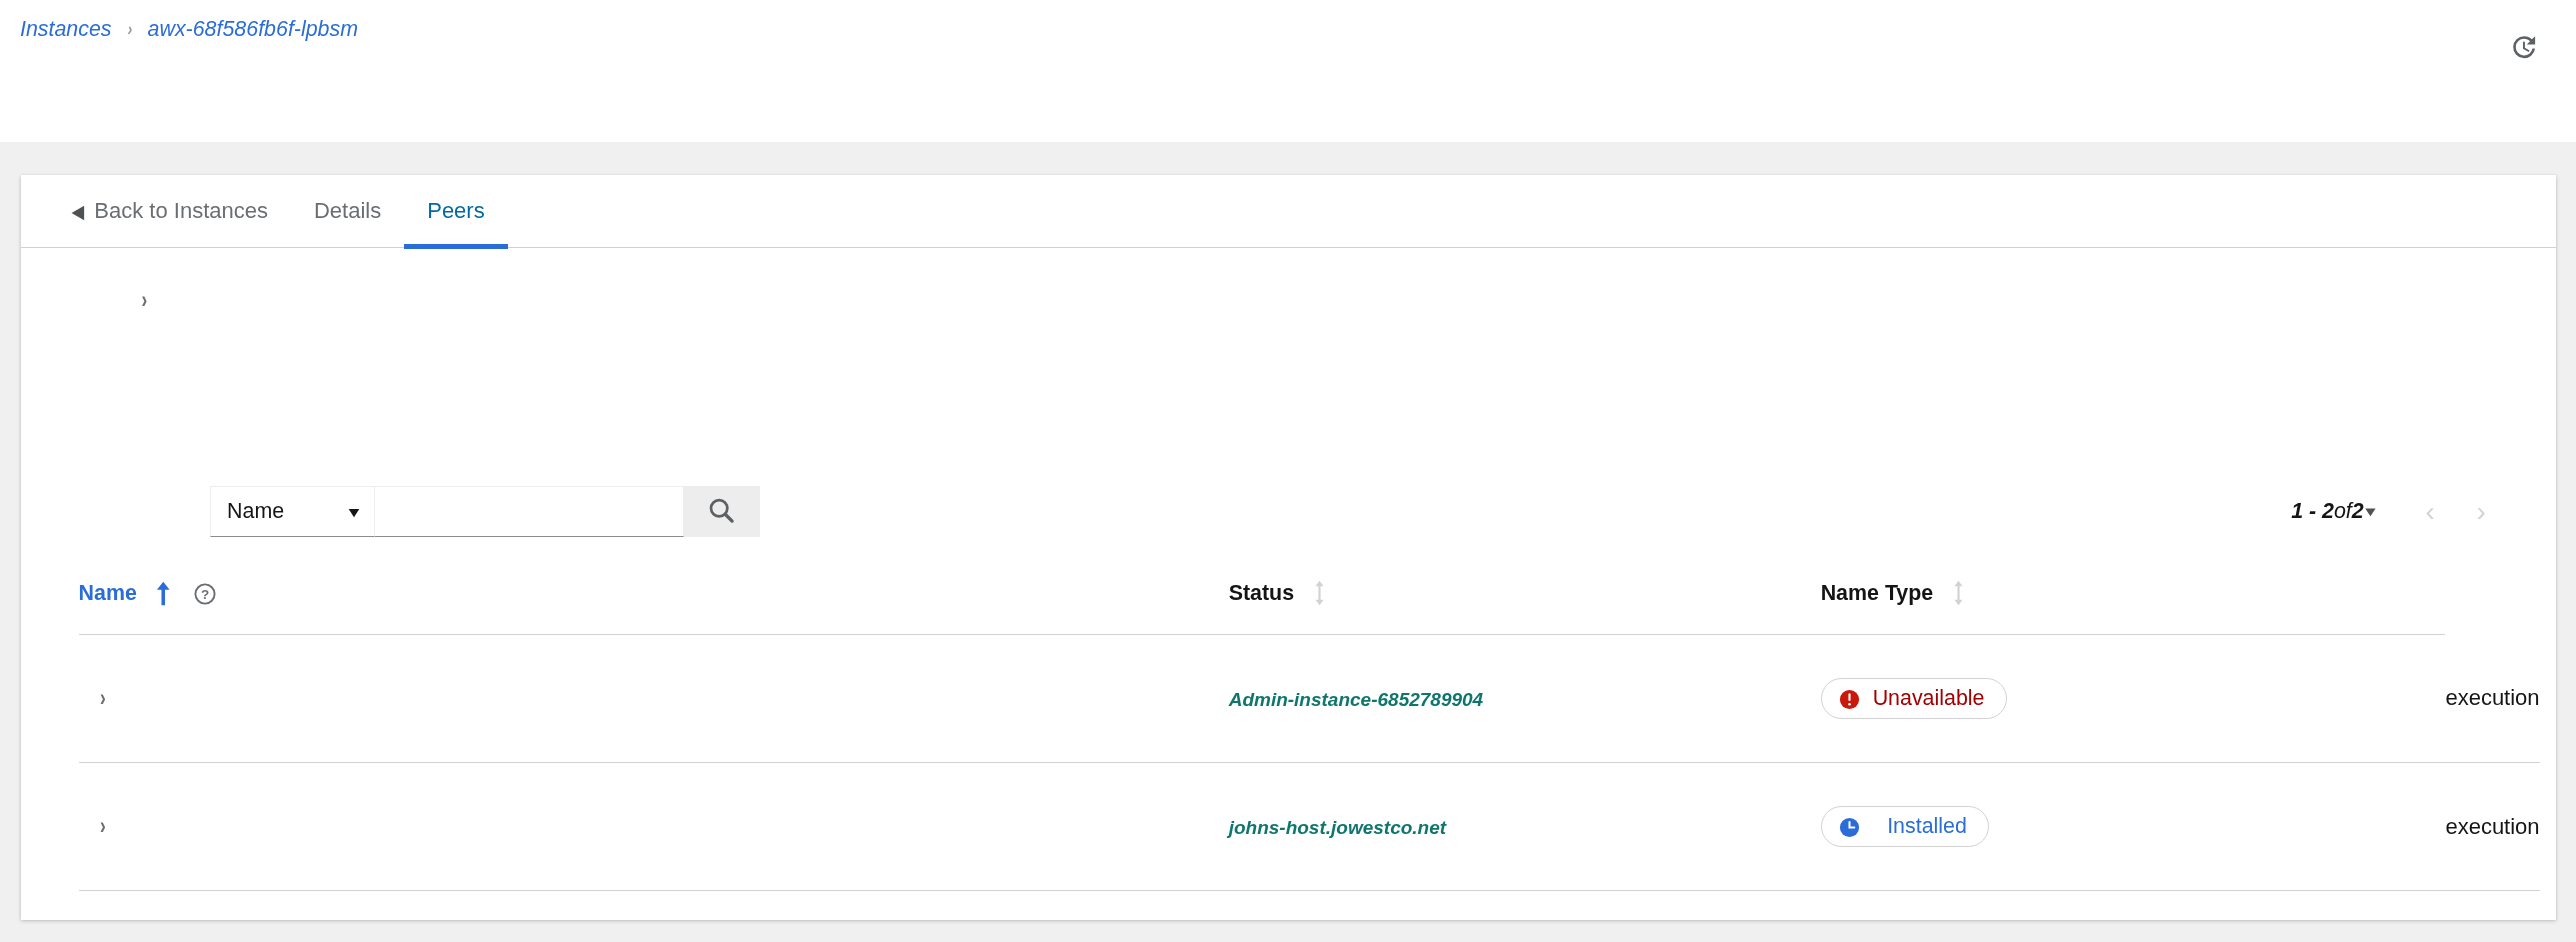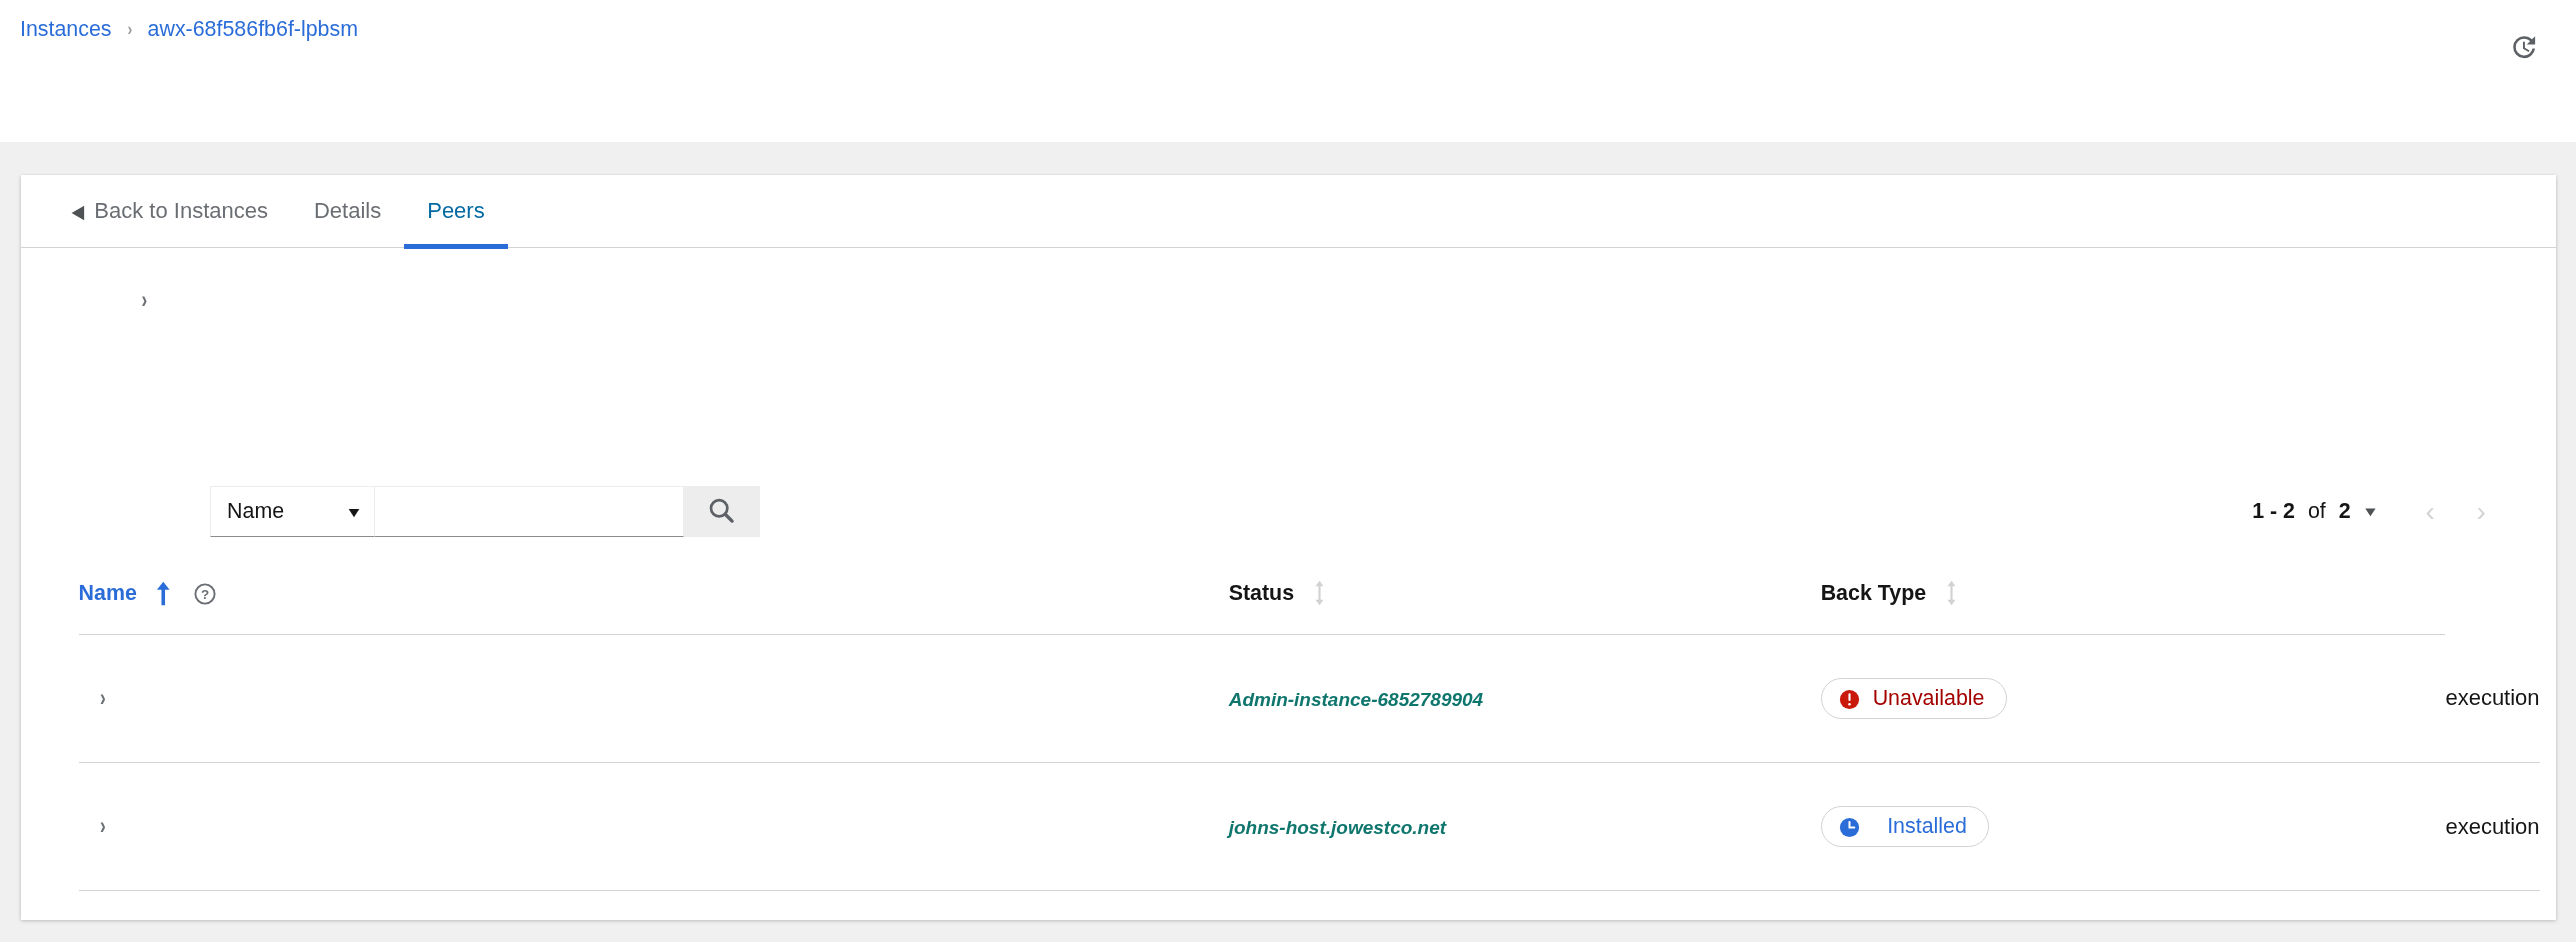--- a/index.html
+++ b/index.html
@@ -21,20 +21,21 @@
     background: #ffffff;
   }
   .breadcrumb {
     position: absolute;
     left: 20px;
     top: 16.5px;
     display: flex;
     align-items: center;
     gap: 15px;
     font-size: 21.4px;
+    font-style: italic;
   }
   .crumb-link {
     color: #2b6dd8;
     cursor: pointer;
     white-space: nowrap;
   }
   .crumb-sep {
     color: #9a9a9a;
     font-size: 18px;
     font-weight: bold;
@@ -179,23 +180,23 @@
     height: 51px;
     display: flex;
     align-items: center;
     gap: 0;
   }
   .page-summary {
     font-size: 21.4px;
     color: #151515;
     display: flex;
     align-items: center;
-    gap: 13px;
     cursor: pointer;
     white-space: nowrap;
+    font-style: italic;
   }
   .page-summary b { font-weight: bold; }
   .page-summary .cnt-caret {
     font-size: 13px;
     color: #4f5255;
     transform: scaleX(1.35);
   }
   .pg-btn {
     width: 51px; height: 51px;
     display: flex; align-items: center; justify-content: center;
@@ -364,21 +365,21 @@
               <svg width="15" height="26" viewBox="0 0 12 22" aria-hidden="true">
                 <path fill="#d2d2d2" d="M6 0.6 L9.4 5.2 H2.6 Z"></path>
                 <rect x="5.1" y="4.6" width="1.8" height="12.6" fill="#d2d2d2"></rect>
                 <path fill="#d2d2d2" d="M6 21.4 L2.6 16.8 H9.4 Z"></path>
               </svg>
             </span>
           </div>
         </th>
         <th class="col-nodetype">
           <div class="th-inner">
-            <span class="th-label">Back Type</span>
+            <span class="th-label">Name Type</span>
             <span class="sort-icon">
               <svg width="15" height="26" viewBox="0 0 12 22" aria-hidden="true">
                 <path fill="#d2d2d2" d="M6 0.6 L9.4 5.2 H2.6 Z"></path>
                 <rect x="5.1" y="4.6" width="1.8" height="12.6" fill="#d2d2d2"></rect>
                 <path fill="#d2d2d2" d="M6 21.4 L2.6 16.8 H9.4 Z"></path>
               </svg>
             </span>
           </div>
         </th>
       </tr>

